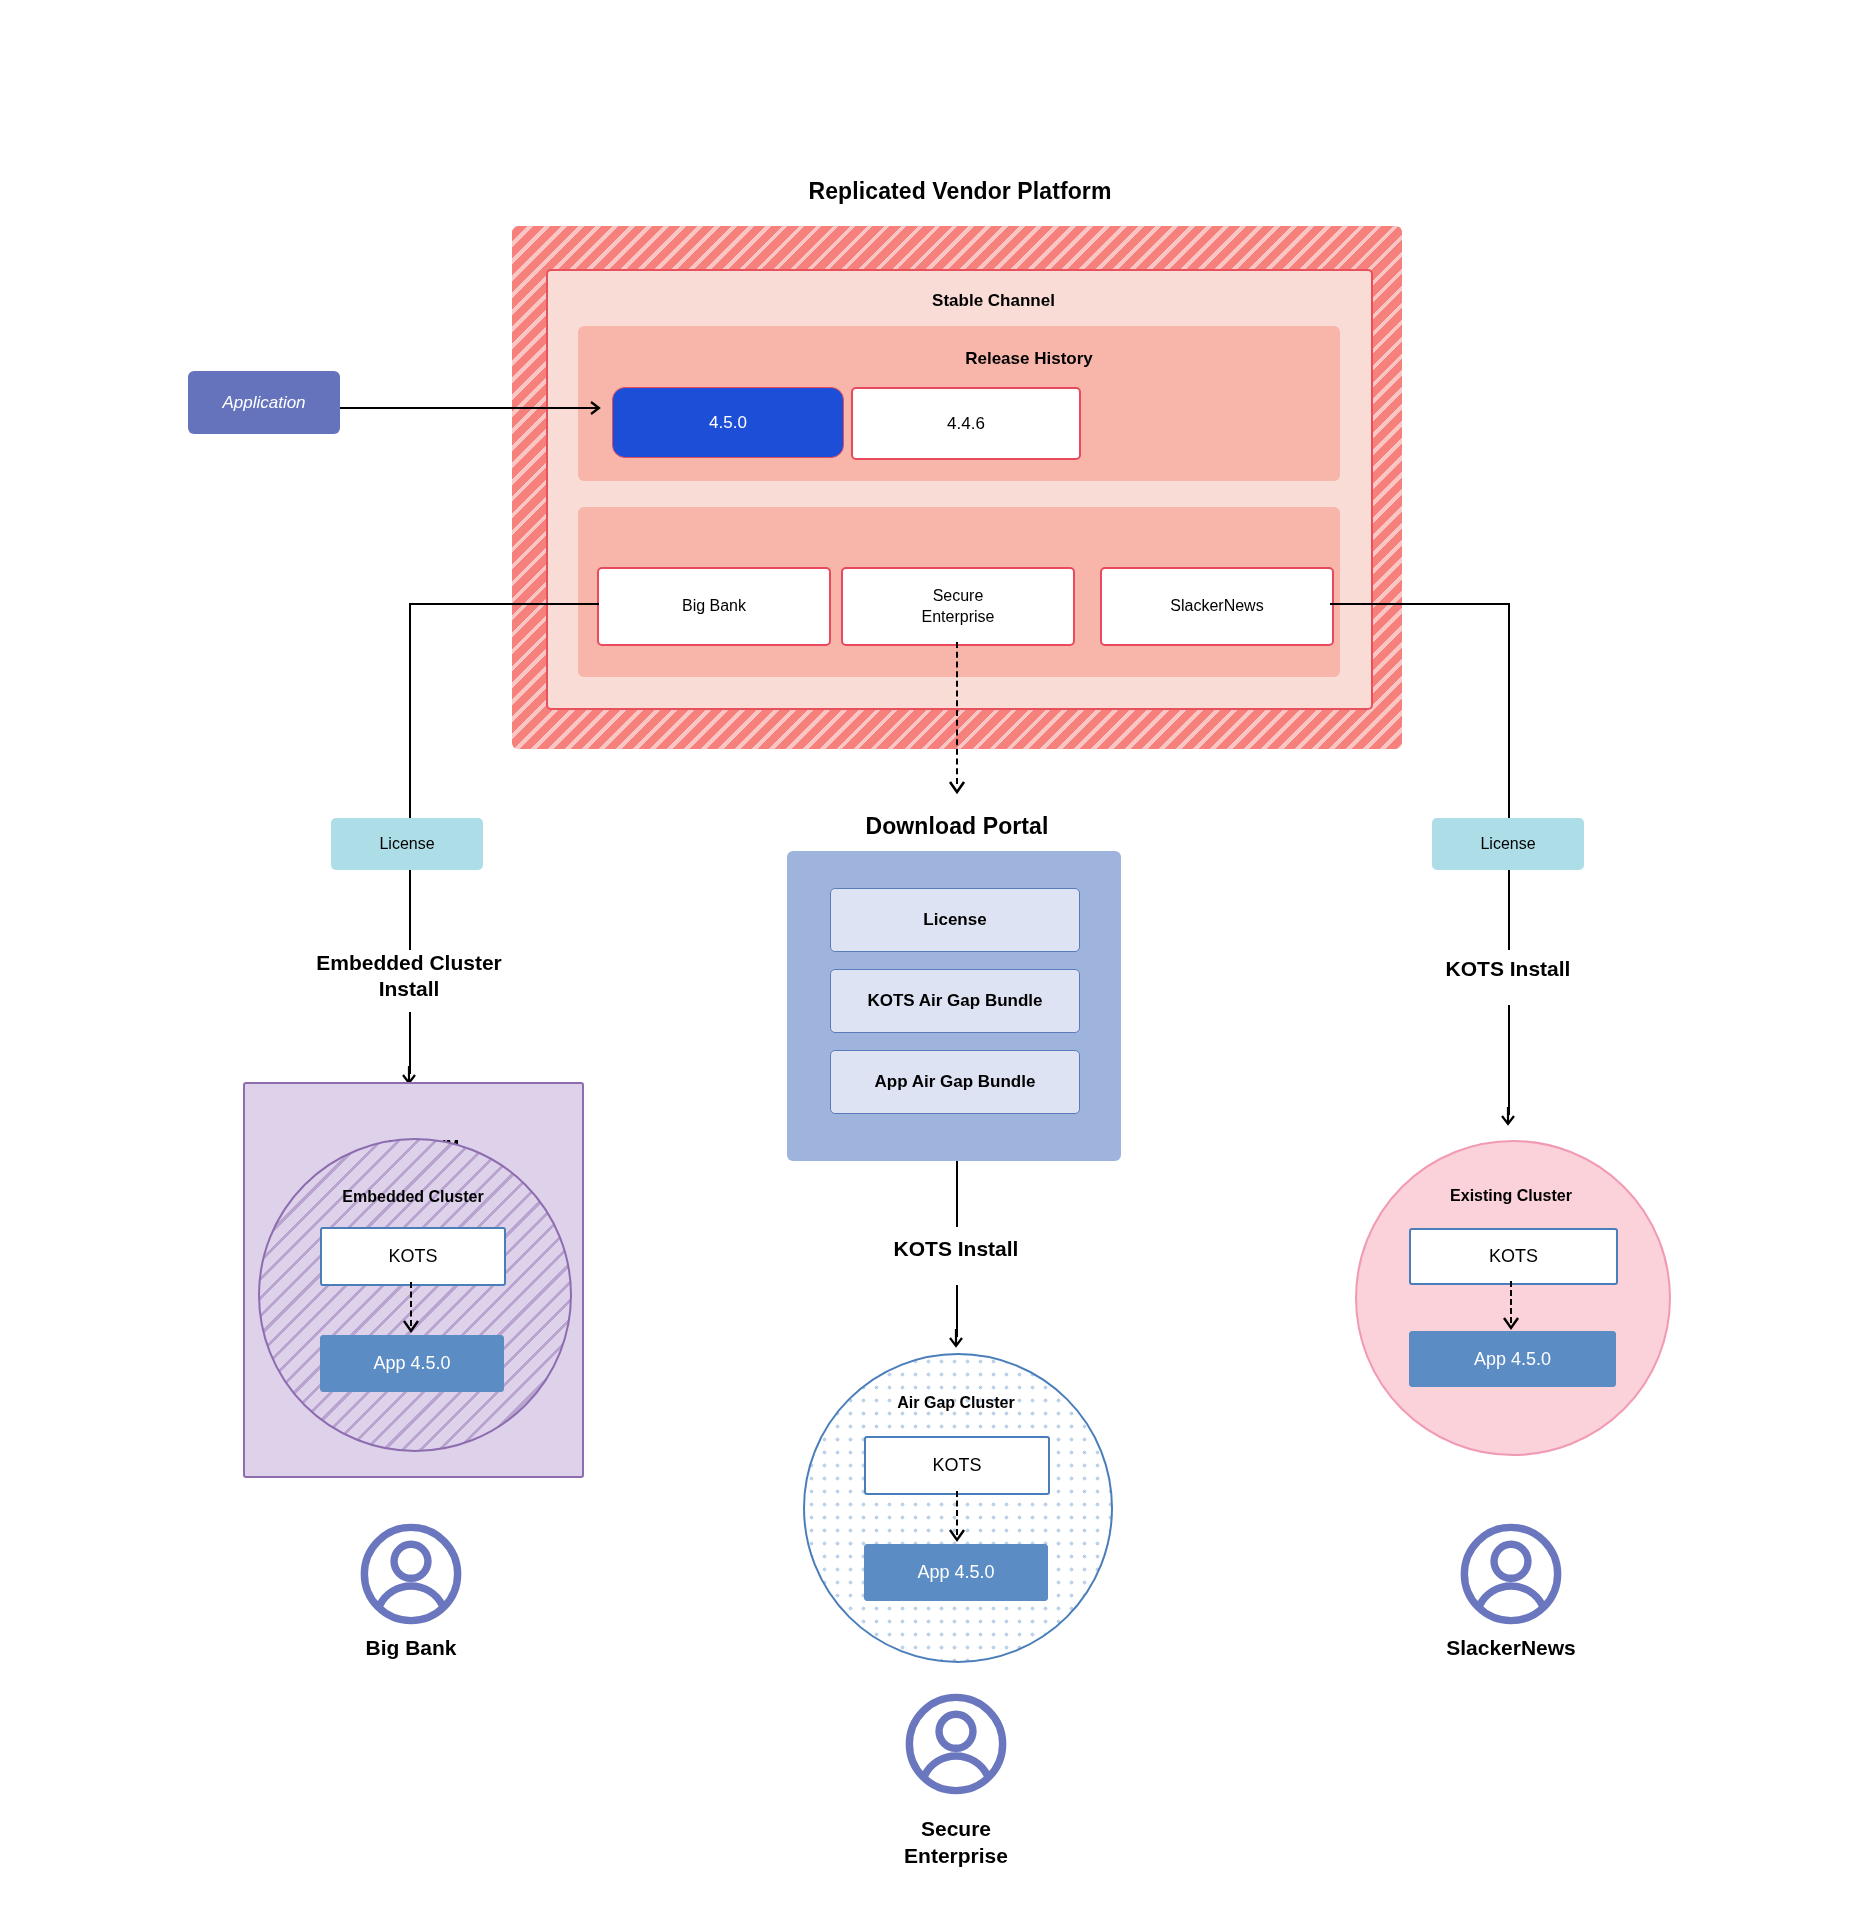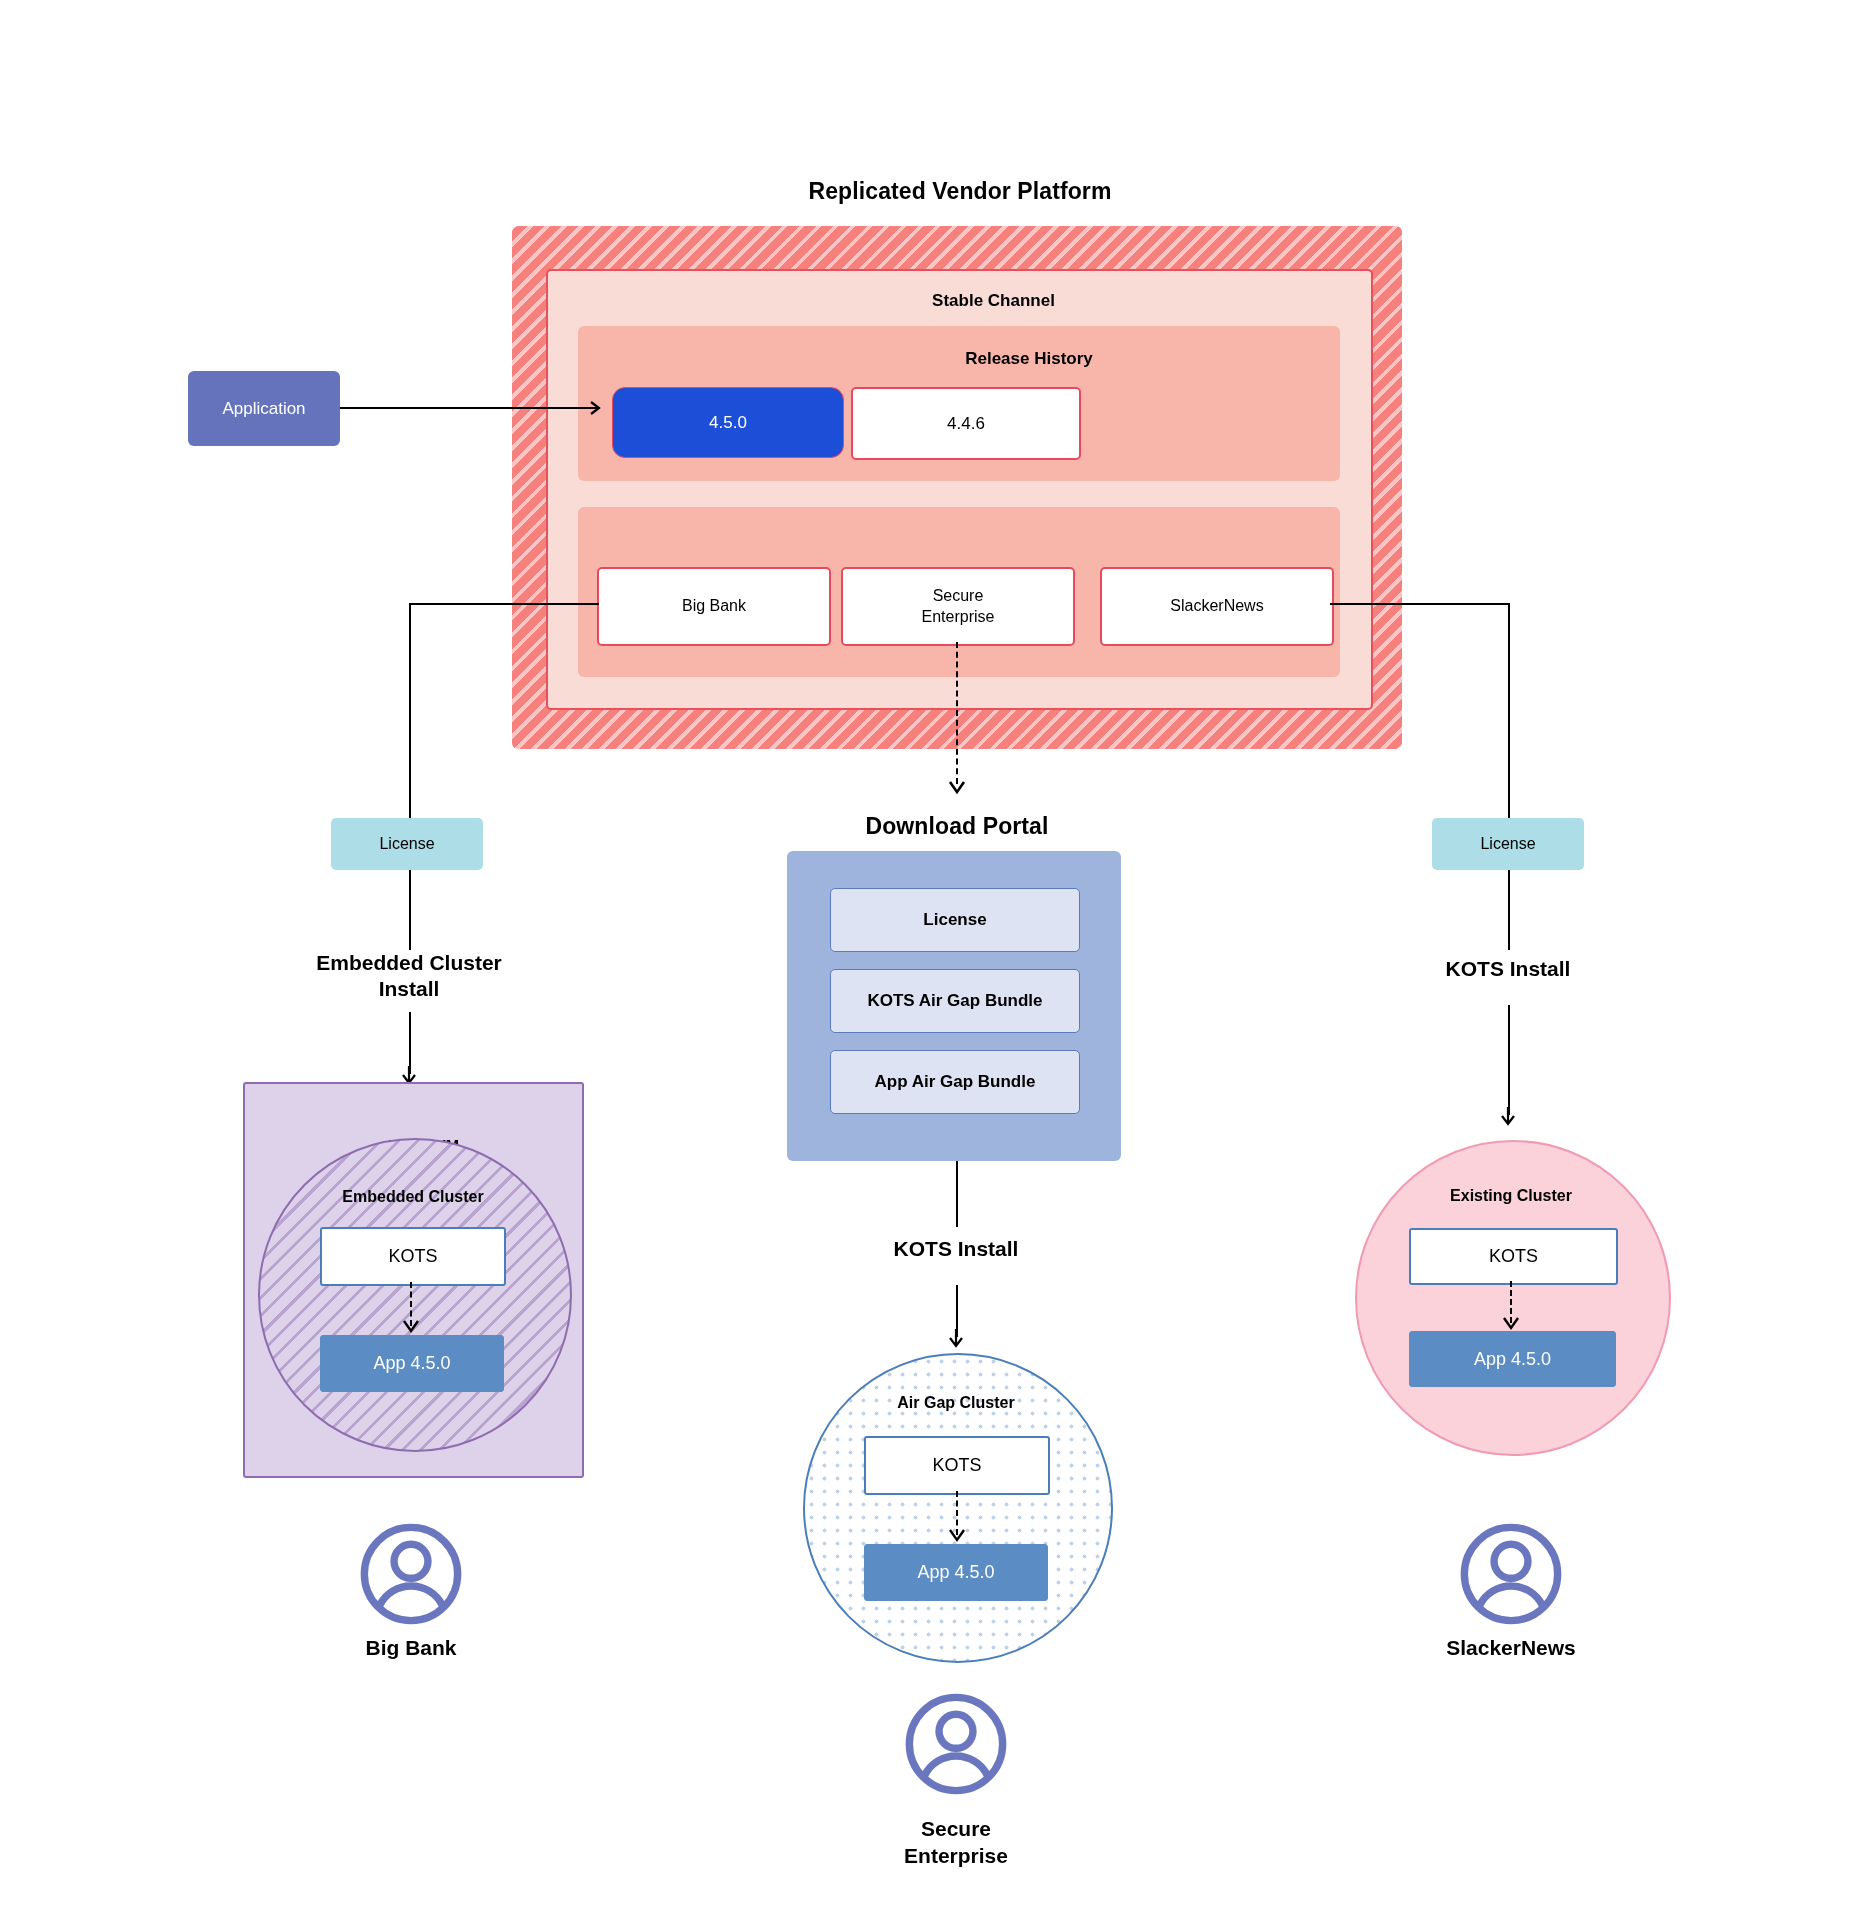--- a/index.html
+++ b/index.html
@@ -186,21 +186,21 @@
     <span>Big Bank</span>
   </div>
   <div class="abs ctr customer-box" style="left:841px;top:567px;width:230px;height:75px;white-space:pre-line;">
     <span>Secure
 Enterprise</span>
   </div>
   <div class="abs ctr customer-box" style="left:1100px;top:567px;width:230px;height:75px;">
     <span>SlackerNews</span>
   </div>
 
-  <div class="abs ctr application-box" style="left:188px;top:371px;width:152px;height:75px;">
+  <div class="abs ctr application-box" style="left:188px;top:371px;width:152px;height:63px;font-style:italic;">
     <span>Application</span>
   </div>
 
   <div class="ln ln-h" style="left:340px;top:407px;width:250px;"></div>
   <svg class="arrowhead" style="left:580px;top:398px;" width="22" height="20" viewBox="0 0 22 20">
     <path d="M2 10 L18 10 M11 4 L19 10 L11 16" fill="none" stroke="#000" stroke-width="2.2"></path>
   </svg>
 
   <div class="ln ln-h" style="left:409px;top:603px;width:190px;"></div>
   <div class="ln ln-v" style="left:409px;top:603px;height:215px;"></div>

